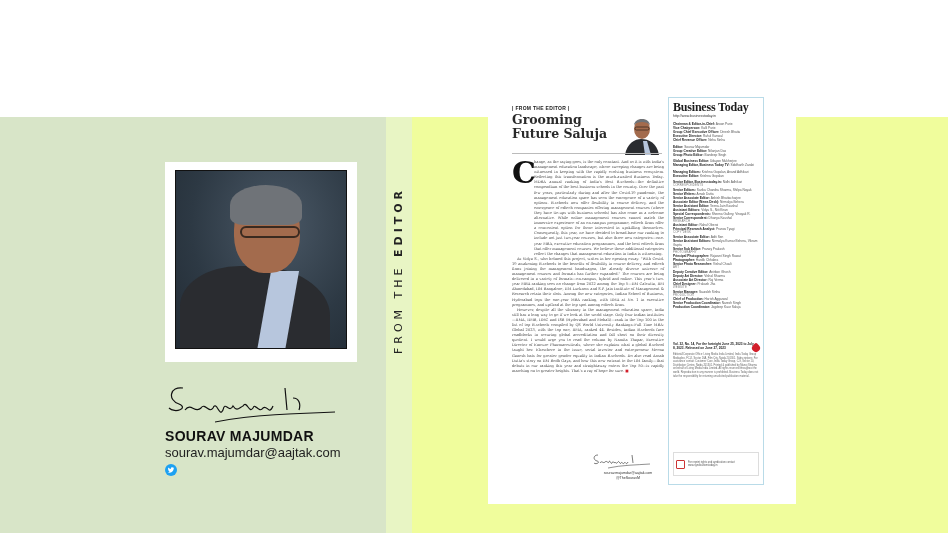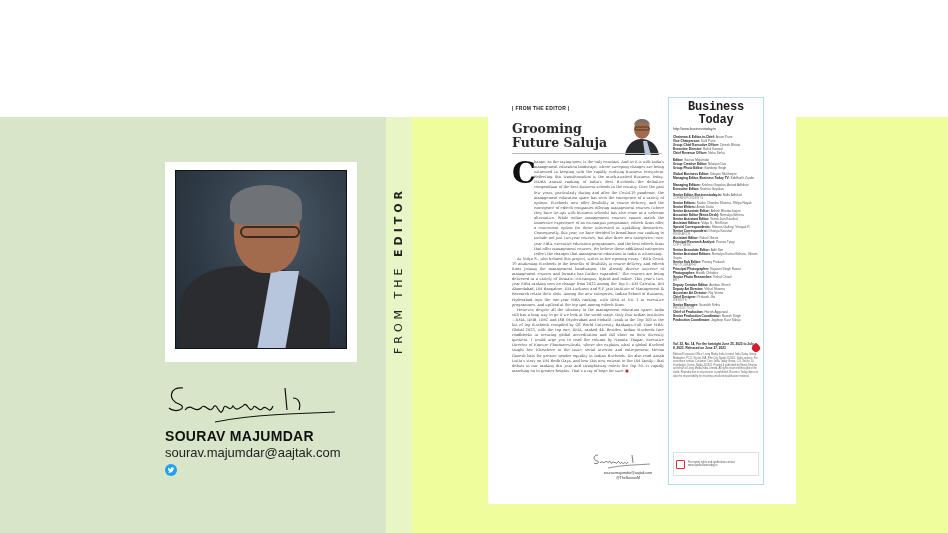--- a/index.html
+++ b/index.html
@@ -30,35 +30,35 @@
   .photo .shirt { position: absolute; left: 88px; top: 100px; width: 28px; height: 80px; background: #b7c6dd; transform: skewX(-10deg); }
 
   .signature { position: absolute; left: 165px; top: 380px; width: 180px; height: 50px; }
   .editor-name { position: absolute; left: 165px; top: 428px; font-size: 14px; font-weight: 700; color: #111; letter-spacing: 0.3px; }
   .editor-email { position: absolute; left: 165px; top: 445px; font-size: 13px; color: #222; }
   .twitter { position: absolute; left: 165px; top: 464px; width: 12px; height: 12px; border-radius: 50%; background: #1da1f2; display: flex; align-items: center; justify-content: center; }
   .twitter svg { width: 8px; height: 8px; }
 
   .page { position: absolute; left: 488px; top: 97px; width: 308px; height: 407px; background: #ffffff; }
   .page-kicker { position: absolute; left: 24px; top: 8px; font-size: 5px; font-weight: 700; color: #222; letter-spacing: 0.3px; }
-  .page-title { position: absolute; left: 24px; top: 25px; font-family: "DejaVu Serif", serif; font-weight: 700; font-size: 12.5px; line-height: 14px; color: #2a2a2a; }
+  .page-title { position: absolute; left: 24px; top: 16px; font-family: "DejaVu Serif", serif; font-weight: 700; font-size: 12.5px; line-height: 14px; color: #2a2a2a; }
   .mini-photo { position: absolute; left: 135px; top: 18px; width: 36px; height: 40px; }
   .rule { position: absolute; left: 24px; top: 56px; width: 150px; height: 1px; background: #bbb; }
   .dropcap { position: absolute; left: 24px; top: 61px; font-family: "DejaVu Serif", serif; font-size: 30px; font-weight: 700; color: #111; line-height: 30px; }
   .body-text { position: absolute; left: 24px; top: 63px; width: 152px; font-family: "DejaVu Serif", serif; font-size: 3.6px; line-height: 5.1px; color: #444; text-align: justify; }
   .body-text p { text-indent: 0; }
   .body-text p + p { text-indent: 5px; }
   .body-text .first { padding-left: 22px; }
   .endmark { color: #d21f2b; font-weight: 700; }
   .page-sig { position: absolute; left: 104px; top: 355px; width: 60px; height: 18px; }
   .page-email { position: absolute; left: 100px; top: 374px; font-size: 3.6px; color: #333; width: 80px; text-align: center; }
   .page-handle { position: absolute; left: 100px; top: 379px; font-size: 3.6px; color: #333; width: 80px; text-align: center; }
 
   .masthead { position: absolute; left: 180px; top: 0; width: 96px; height: 388px; border: 1px solid #b9dbe8; background: #fff; padding: 3px 4px; }
-  .mast-title { font-family: Liberation Mono, monospace; font-weight: 700; font-size: 12px; color: #1d1d1d; letter-spacing: -0.2px; line-height: 13px; text-align: center; }
+  .mast-title { font-family: Liberation Serif, serif; font-weight: 700; font-size: 12px; color: #1d1d1d; letter-spacing: -0.2px; line-height: 13px; }
   .mast-url { font-size: 3.5px; color: #333; margin-bottom: 4px; }
   .mast-line { font-size: 3.2px; line-height: 4px; color: #555; }
   .mast-line b { color: #222; }
   .mast-gap { height: 2.5px; }
   .mast-section { font-size: 2.8px; color: #777; letter-spacing: 0.2px; line-height: 3.6px; }
   .heart { position: absolute; right: 3px; top: 246px; width: 8px; height: 8px; background: #d21f2b; border-radius: 2px 50% 50% 50%; transform: rotate(45deg); }
   .vol { position: absolute; left: 4px; top: 244px; width: 84px; font-size: 3.2px; line-height: 4px; color: #222; font-weight: 700; }
   .fine { position: absolute; left: 4px; top: 255px; width: 86px; font-size: 2.6px; line-height: 3.6px; color: #666; }
   .mast-footer { position: absolute; left: 4px; bottom: 8px; width: 86px; height: 24px; border: 1px solid #ddd; display: flex; align-items: center; padding: 2px; gap: 3px; }
   .mast-footer .ico { width: 9px; height: 9px; border: 1px solid #c33; border-radius: 1px; }

